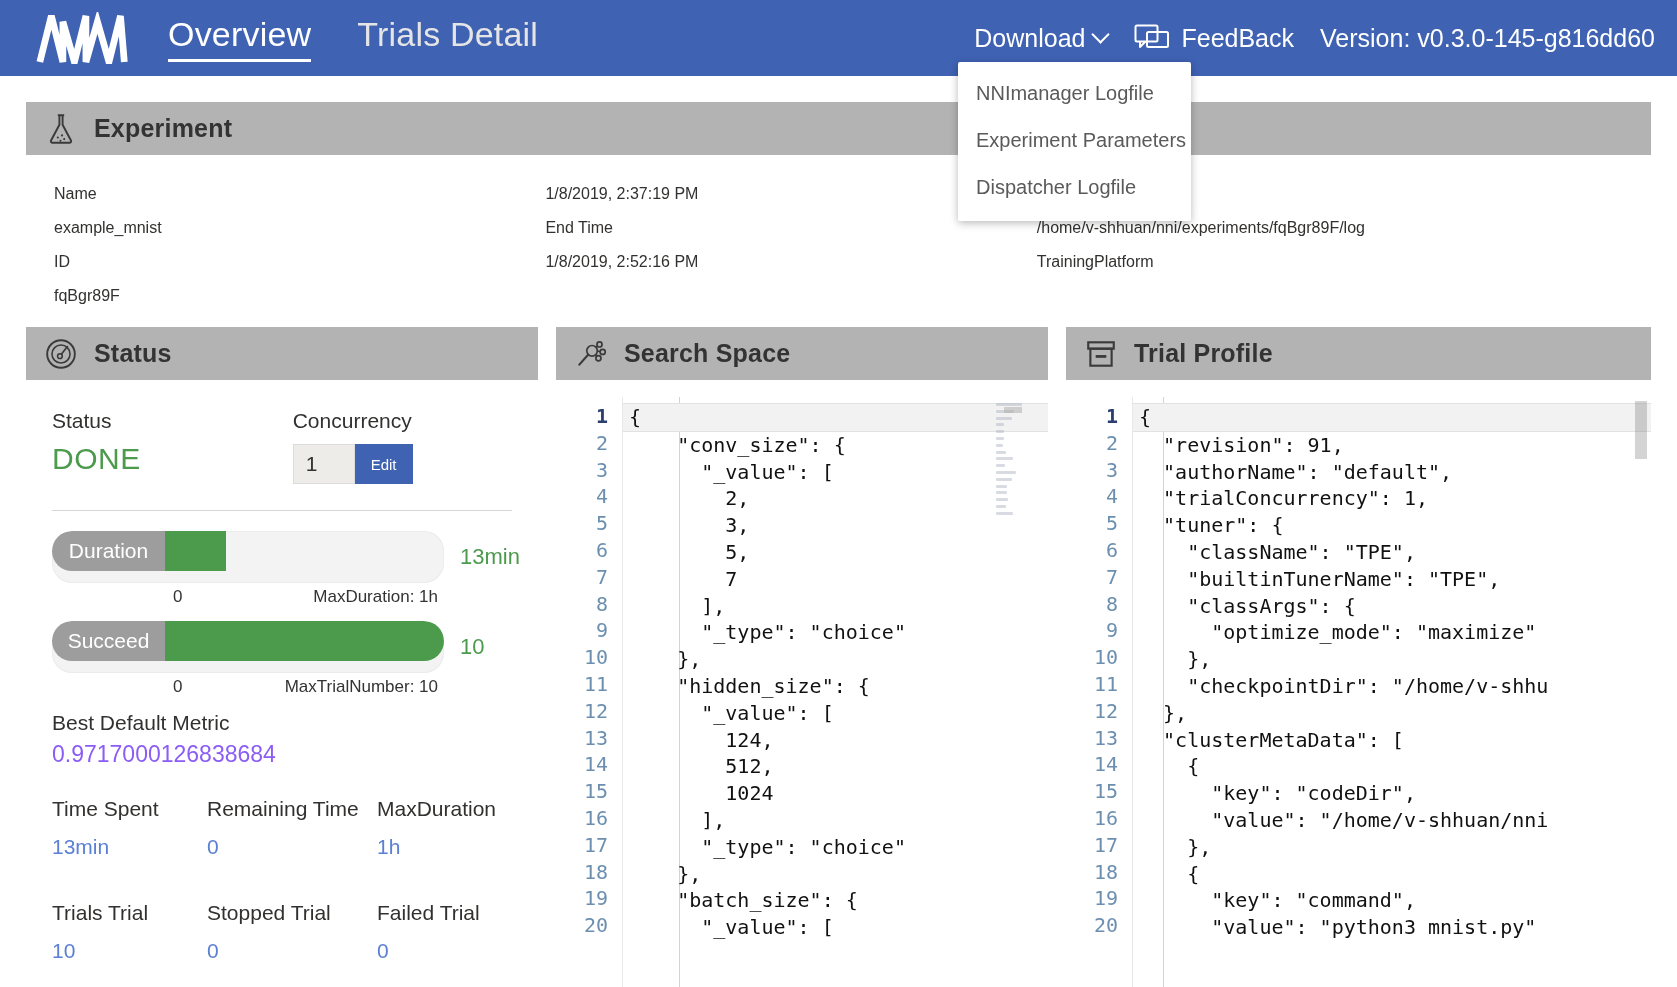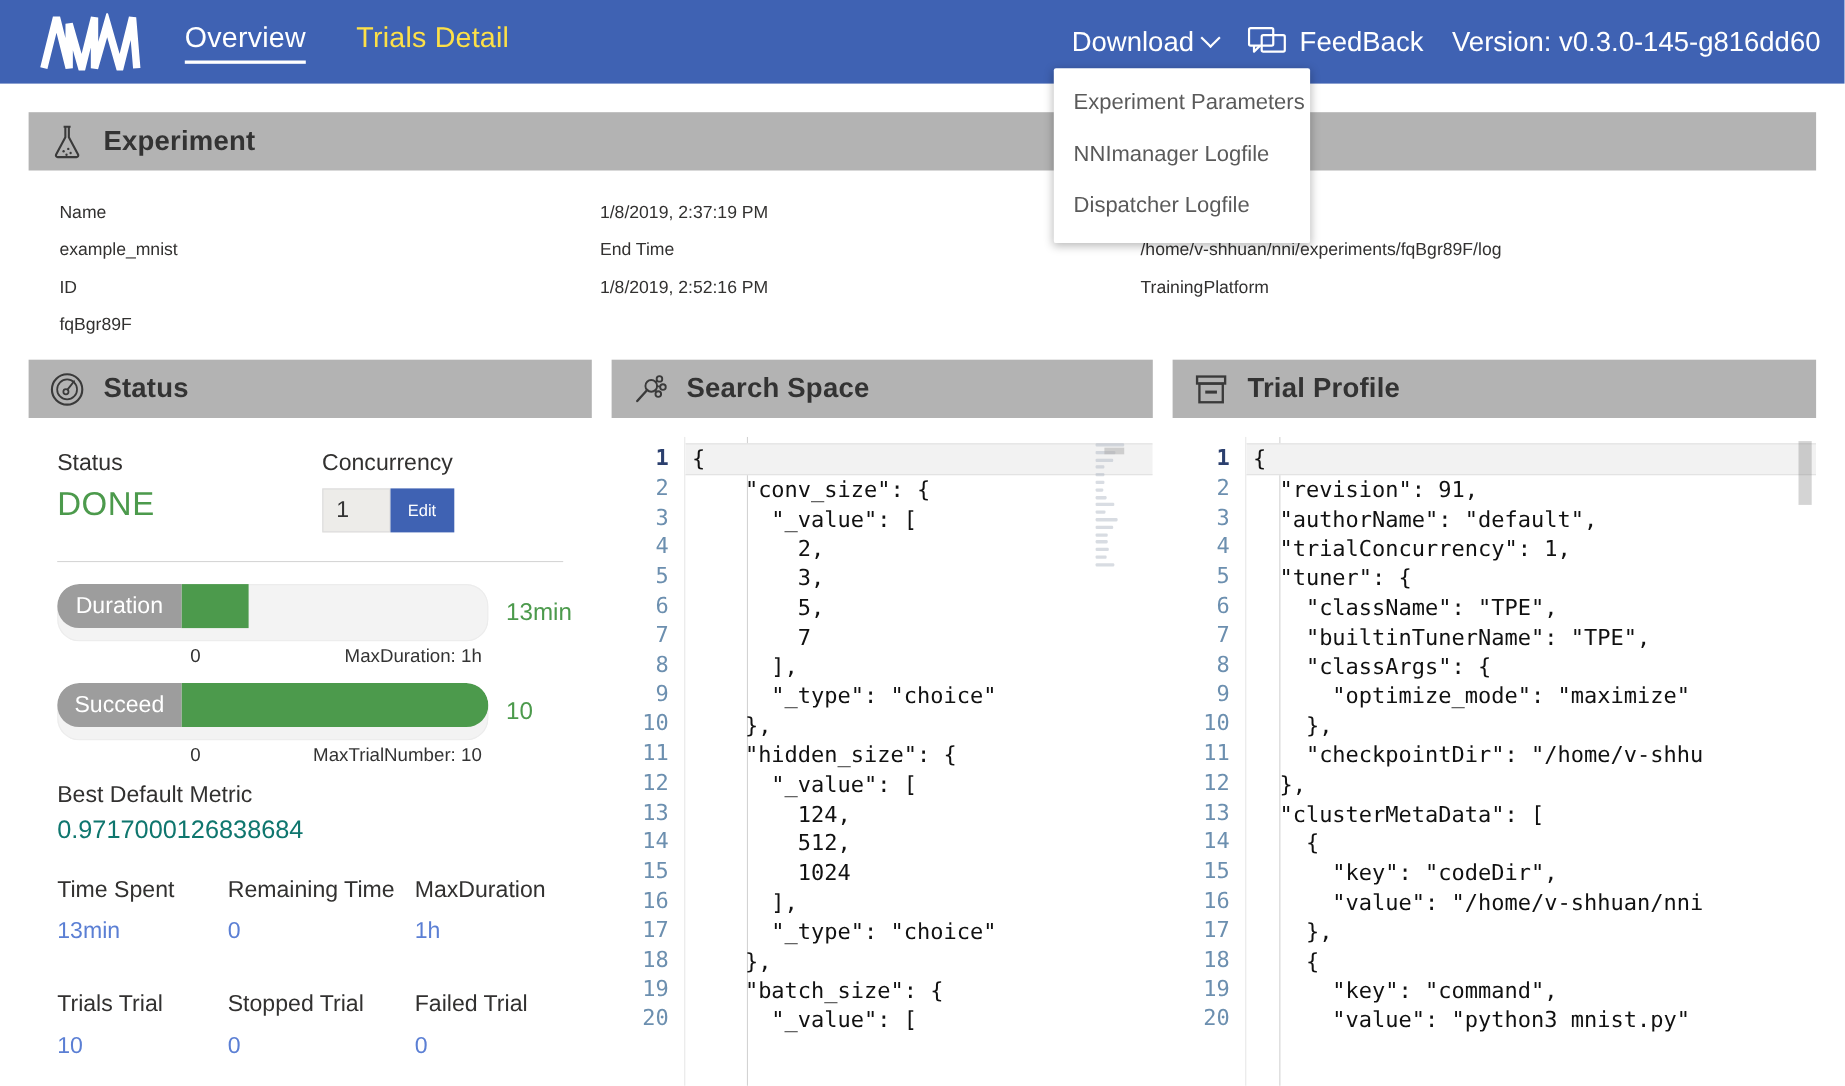--- a/index.html
+++ b/index.html
@@ -17,29 +17,29 @@
     height: 76px;
     background: #3f62b3;
     display: flex;
     align-items: center;
     padding: 0 22px 0 36px;
     color: #ffffff;
   }
   .logo { width: 96px; height: 52px; flex: 0 0 auto; margin-right: 36px; }
   .nav-links { display: flex; align-items: center; gap: 46px; }
   .nav-link {
-    font-size: 26px;
+    font-size: 34px;
     color: #ffffff;
     letter-spacing: .2px;
     padding-bottom: 5px;
     cursor: pointer;
     white-space: nowrap;
   }
   .nav-link.active { border-bottom: 3px solid #ffffff; }
-  .nav-link.inactive { color: #fde047; border-bottom: 3px solid transparent; }
+  .nav-link.inactive { color: #e5e5e5; border-bottom: 3px solid transparent; }
 
   .nav-right {
     margin-left: auto;
     display: flex;
     align-items: center;
     gap: 26px;
     font-size: 25px;
     white-space: nowrap;
   }
   .download-wrap { position: relative; display: flex; align-items: center; gap: 9px; cursor: pointer; }
@@ -168,21 +168,21 @@
   .bar-sub {
     display: flex; justify-content: space-between;
     width: 392px;
     padding-left: 113px; padding-right: 6px;
     font-size: 17px; color: #333;
     margin-top: 4px; margin-bottom: 14px;
   }
   .bar-sub .left { margin-left: 8px; }
 
   .best-label { font-size: 21px; color: #323130; margin-top: 10px; }
-  .best-value { font-size: 23px; color: #0f766e; margin-top: 6px; }
+  .best-value { font-size: 23px; color: #8b5cf6; margin-top: 6px; }
 
   .kv-grid {
     display: grid;
     grid-template-columns: 155px 170px 1fr;
     margin-top: 24px;
     row-gap: 4px;
   }
   .kv-k { font-size: 21px; color: #323130; line-height: 34px; white-space: nowrap; }
   .kv-v { font-size: 21px; color: #5b7fd4; line-height: 34px; }
   .kv-space { height: 24px; grid-column: 1 / -1; }
@@ -283,22 +283,22 @@
         <path d="M6 17.5 L6 23 L11.5 17.5" fill="none" stroke="#ffffff" stroke-width="2" stroke-linejoin="round"></path>
         <rect x="13" y="8" width="21" height="15" rx="1.5" fill="none" stroke="#ffffff" stroke-width="2"></rect>
       </svg>
       <span>FeedBack</span>
     </div>
 
     <div class="version">Version: v0.3.0-145-g816dd60</div>
   </div>
 
   <div class="dropdown">
+    <div class="dropdown-item">NNImanager Logfile</div>
     <div class="dropdown-item">Experiment Parameters</div>
-    <div class="dropdown-item">NNImanager Logfile</div>
     <div class="dropdown-item">Dispatcher Logfile</div>
   </div>
 </div>
 
 <div class="exp-wrap">
   <div class="titlebar">
     <svg class="t-icon" viewBox="0 0 32 32" aria-hidden="true">
       <path d="M13 3 L19 3 M14.5 3 L14.5 12 L6.5 27 A1.5 1.5 0 0 0 8 29 L24 29 A1.5 1.5 0 0 0 25.5 27 L17.5 12 L17.5 3" fill="none" stroke="#3a3a3a" stroke-width="1.8" stroke-linejoin="round"></path>
       <circle cx="13" cy="24" r="1" fill="#3a3a3a"></circle>
       <circle cx="17" cy="22" r="1" fill="#3a3a3a"></circle>

